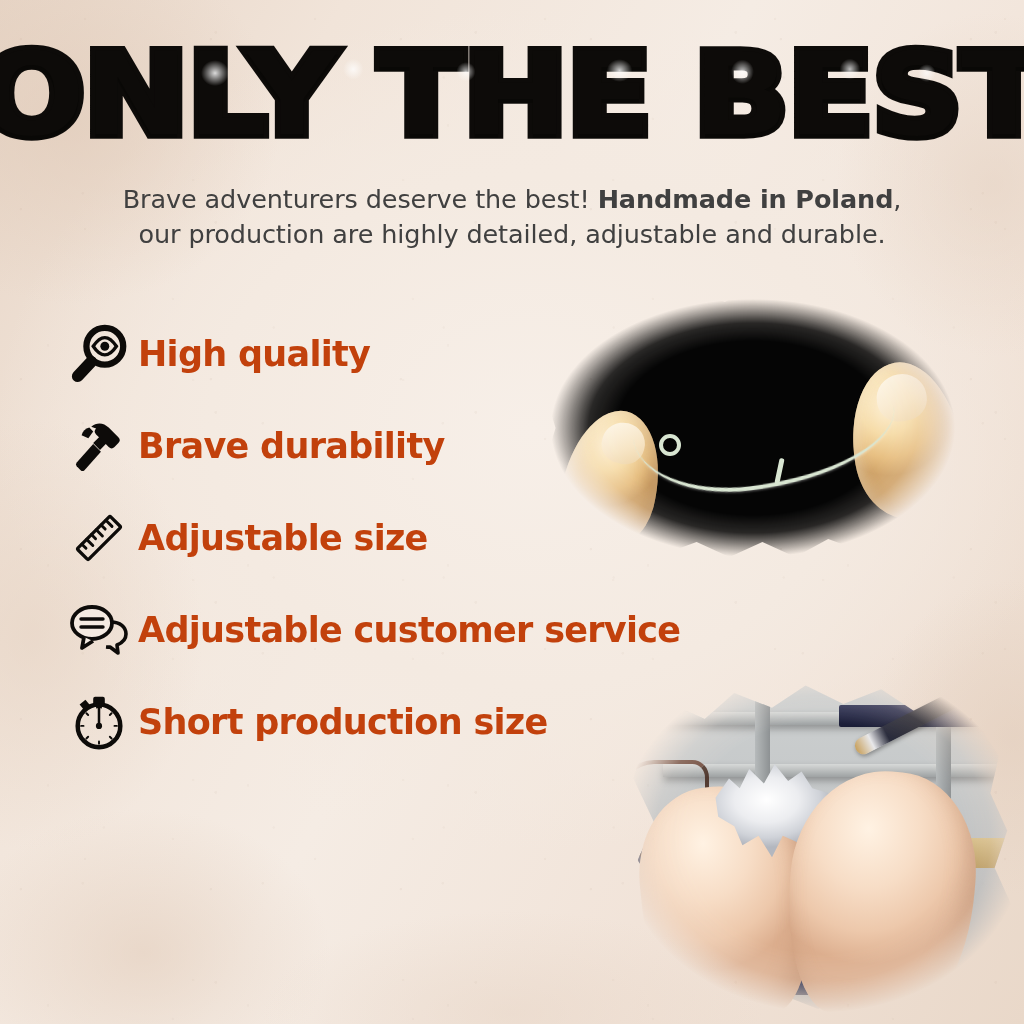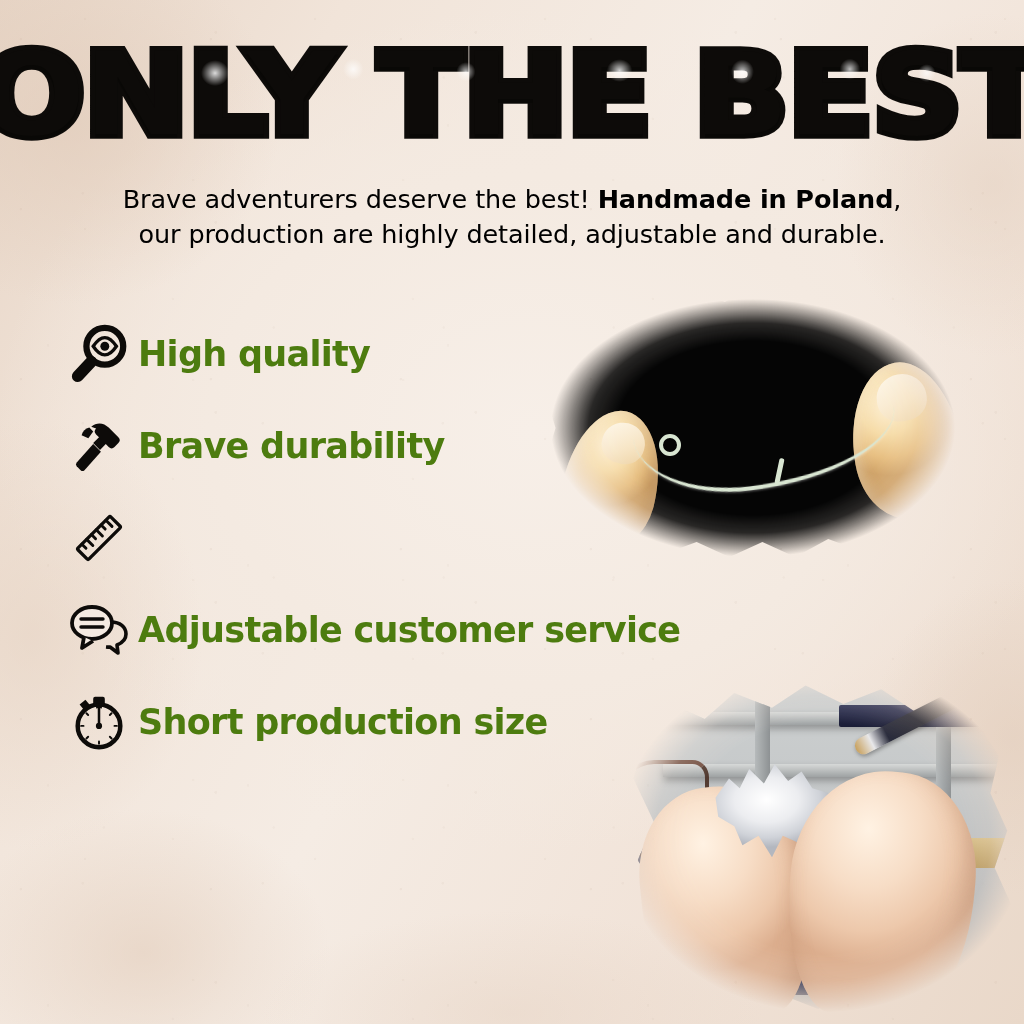--- a/index.html
+++ b/index.html
@@ -84,41 +84,41 @@
       radial-gradient(ellipse 1.4% 11% at 90.5% 27%, rgba(255,255,255,.68) 0%, rgba(255,255,255,0) 62%);
   }
 
   
   .subtitle {
     position:absolute; top:182px; left:0; width:1024px;
     text-align:center;
     font-family:"DejaVu Sans", sans-serif;
     font-size:25.5px;
     line-height:1.37;
-    color:#000000;
+    color:#404040;
     letter-spacing:-.1px;
   }
   .subtitle b { font-weight:700; }
 
   
   .features { position:absolute; top:308px; left:60px; width:700px; }
   .feature-row {
     display:flex; align-items:center;
     height:92px;
   }
   .feature-icon {
     width:78px; flex:0 0 78px;
     display:flex; align-items:center; justify-content:center;
   }
   .feature-label {
     font-family:"DejaVu Sans", sans-serif;
     font-weight:700;
     font-size:35px;
     letter-spacing:-.7px;
-    color:#4d7c0f;
+    color:#c2410c;
     white-space:nowrap;
   }
 
   
   .photo { position:absolute; overflow:hidden; }
 
   .photo-top {
     top:278px; left:518px; width:470px; height:300px;
     -webkit-mask-image:radial-gradient(ellipse 50% 50% at 50% 50%, #000 58%, rgba(0,0,0,.85) 70%, transparent 86%);
     mask-image:radial-gradient(ellipse 50% 50% at 50% 50%, #000 58%, rgba(0,0,0,.85) 70%, transparent 86%);
@@ -332,20 +332,21 @@
 
     <div class="feature-row">
       <span class="feature-icon">
         <svg width="62" height="62" viewBox="0 0 64 64">
           <g transform="rotate(-45 32 32)">
             <rect x="8" y="24" width="48" height="16" rx="1.5" fill="none" stroke="#0d0b09" stroke-width="3.4"></rect>
             <path d="M15 24v6 M22 24v9 M29 24v6 M36 24v9 M43 24v6 M50 24v9" stroke="#0d0b09" stroke-width="3" stroke-linecap="round"></path>
           </g>
         </svg>
       </span>
+      <span class="feature-label">Adjustable size</span>
     </div>
 
     <div class="feature-row">
       <span class="feature-icon">
         <svg width="64" height="64" viewBox="0 0 64 64">
           <path d="M44 24c9 0 15 5 15 12 0 5-4 9-9 11l1 8-8-6a23 23 0 0 1-4 0" fill="none" stroke="#0d0b09" stroke-width="3.6" stroke-linejoin="round"></path>
           <ellipse cx="25" cy="25" rx="20" ry="16" fill="#f4eae1" stroke="#0d0b09" stroke-width="3.8"></ellipse>
           <path d="M17 39 l-2 11 11-7" fill="#f4eae1" stroke="#0d0b09" stroke-width="3.8" stroke-linejoin="round"></path>
           <path d="M14 21h22 M14 29h22" stroke="#0d0b09" stroke-width="3.4" stroke-linecap="round"></path>
         </svg>

